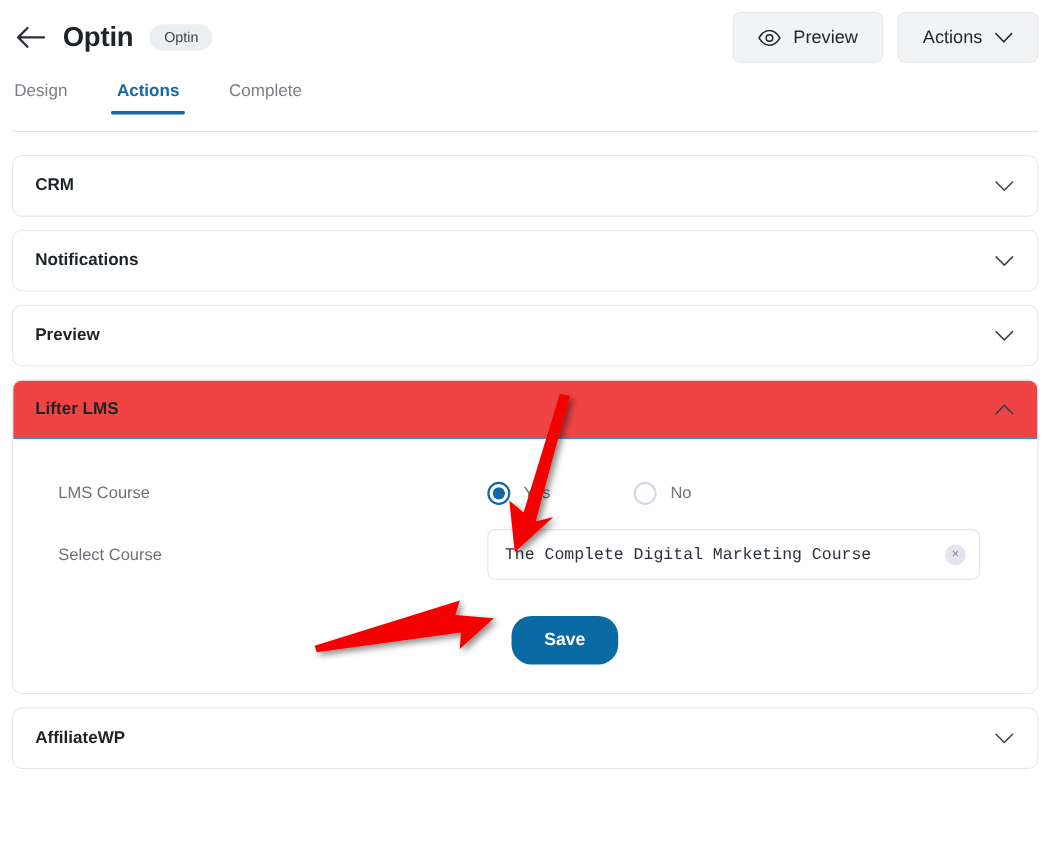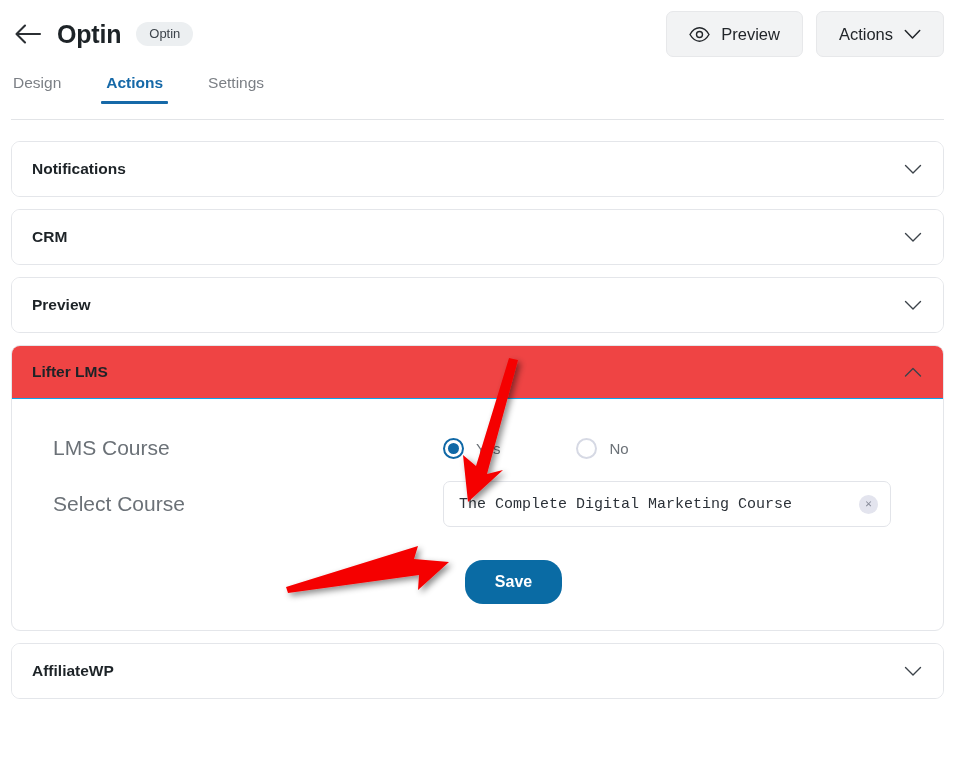--- a/index.html
+++ b/index.html
@@ -162,21 +162,21 @@
   
   .card-body { padding: 21px 19px 26px 19px; }
   .form-row {
     display: flex;
     align-items: center;
     min-height: 56px;
   }
   .form-label {
     width: 412px;
     flex: 0 0 412px;
-    font-size: 21px;
+    font-size: 15px;
     color: #6b7177;
     padding-left: 22px;
     box-sizing: border-box;
   }
   .form-control { flex: 1 1 auto; display: flex; align-items: center; }
 
   
   .radio-group { display: flex; align-items: flex-end; gap: 0; }
   .radio-opt {
     display: flex;
@@ -299,39 +299,39 @@
           <path d="M1.3 1.5 L8.5 9 L15.7 1.5" stroke="#22262a" stroke-width="1.5" stroke-linecap="round" stroke-linejoin="round"></path>
         </svg>
       </span>
     </div>
   </div>
 </div>
 
 <div class="tabs-bar">
   <div class="tab">Design</div>
   <div class="tab active">Actions</div>
-  <div class="tab">Settings</div>
+  <div class="tab">Complete</div>
 </div>
 
 <div class="cards">
+
+  <div class="card">
+    <div class="card-head">
+      <div class="card-title">CRM</div>
+      <div class="chev">
+        <svg width="18" height="11" viewBox="0 0 18 11" fill="none">
+          <path d="M1.5 1.5 L9 9 L16.5 1.5" stroke="#3c434a" stroke-width="1.4" stroke-linecap="round" stroke-linejoin="round"></path>
+        </svg>
+      </div>
+    </div>
+  </div>
 
   <div class="card">
     <div class="card-head">
       <div class="card-title">Notifications</div>
-      <div class="chev">
-        <svg width="18" height="11" viewBox="0 0 18 11" fill="none">
-          <path d="M1.5 1.5 L9 9 L16.5 1.5" stroke="#3c434a" stroke-width="1.4" stroke-linecap="round" stroke-linejoin="round"></path>
-        </svg>
-      </div>
-    </div>
-  </div>
-
-  <div class="card">
-    <div class="card-head">
-      <div class="card-title">CRM</div>
       <div class="chev">
         <svg width="18" height="11" viewBox="0 0 18 11" fill="none">
           <path d="M1.5 1.5 L9 9 L16.5 1.5" stroke="#3c434a" stroke-width="1.4" stroke-linecap="round" stroke-linejoin="round"></path>
         </svg>
       </div>
     </div>
   </div>
 
 
   <div class="card">

